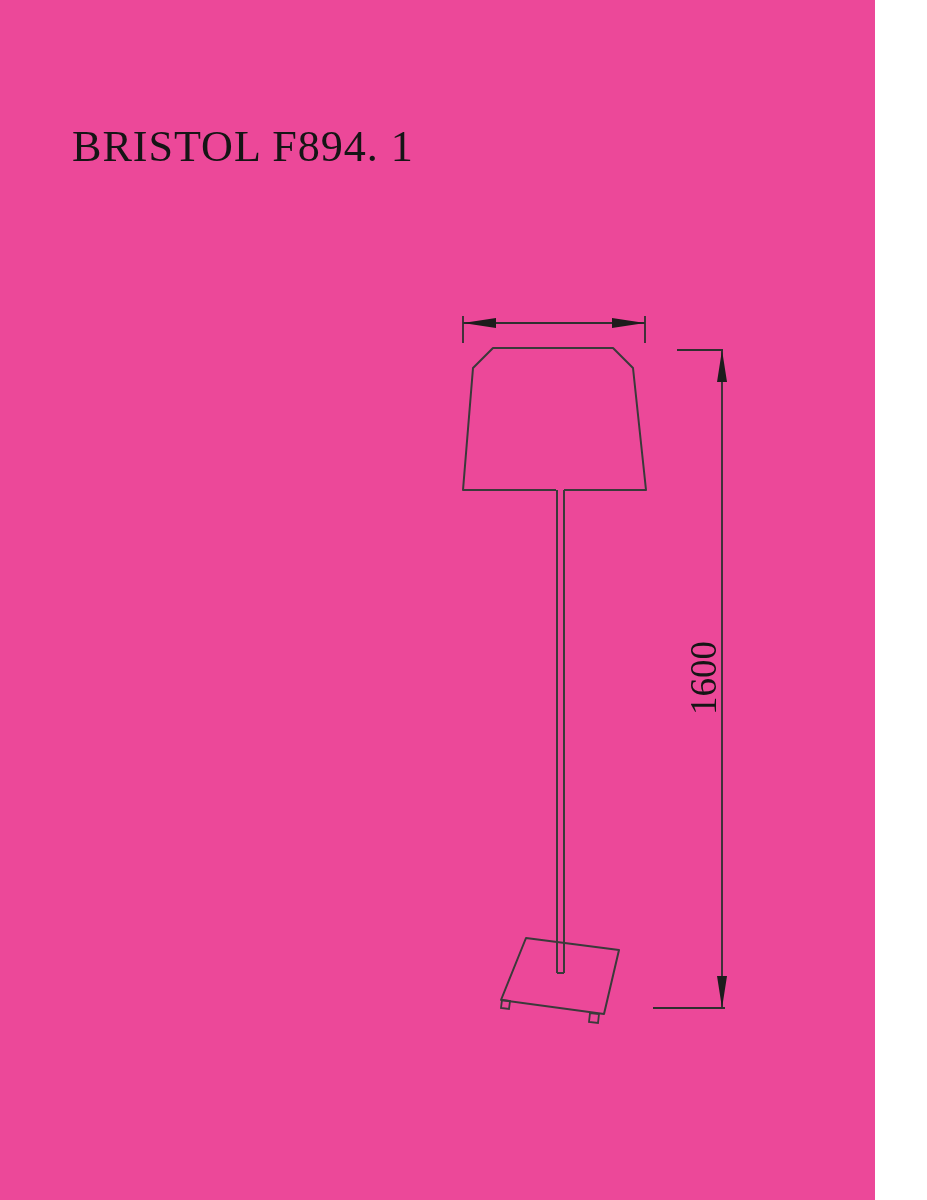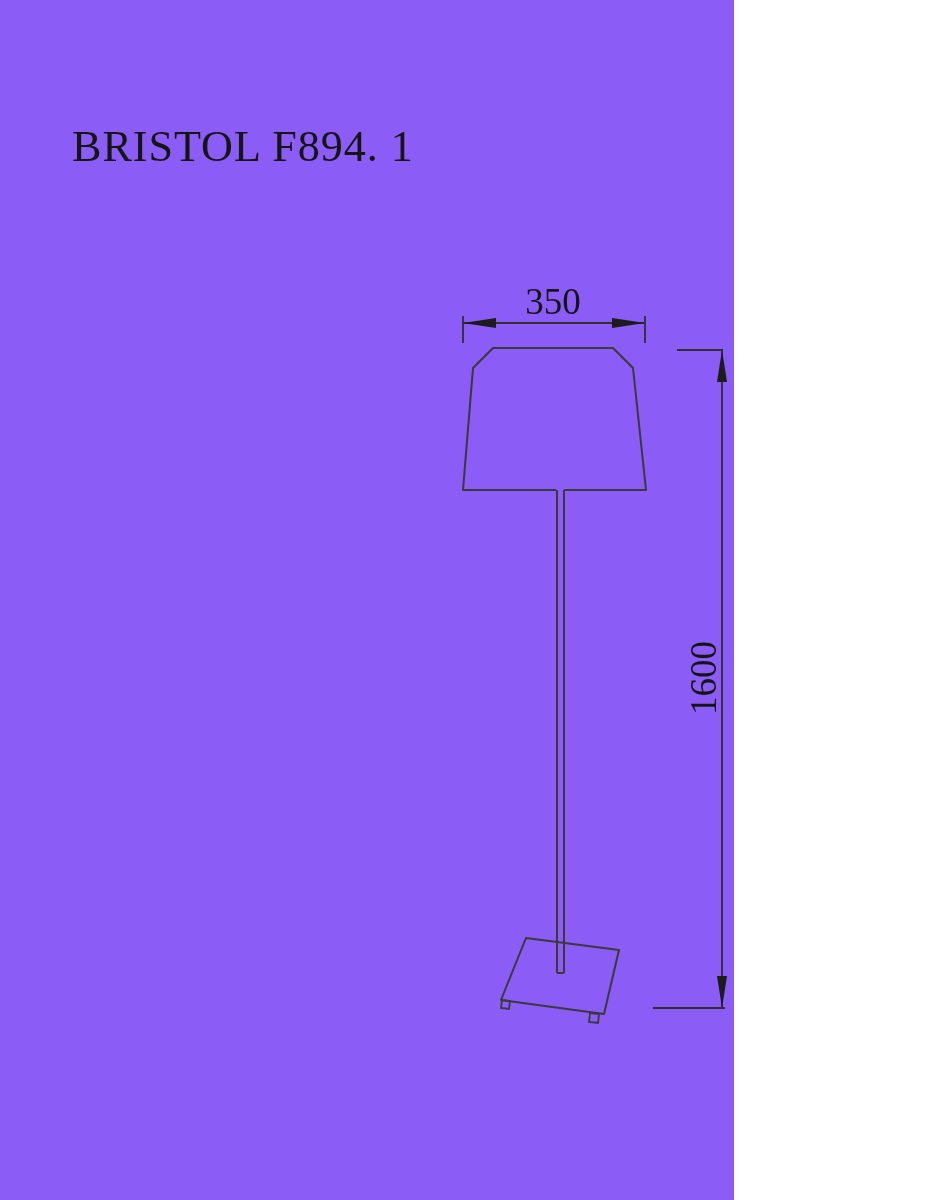--- a/index.html
+++ b/index.html
@@ -2,23 +2,23 @@
 <html><head>
 <meta charset="utf-8">
 <style>
   html, body {
     margin: 0;
     padding: 0;
     background: #ffffff;
   }
   #page {
     position: relative;
-    width: 734px;
+    width: 875px;
     height: 1200px;
-    background: #8b5cf6;
+    background: #ec4899;
     overflow: hidden;
     font-family: "Liberation Serif", serif;
   }
   #drawing-svg {
     position: absolute;
     left: 0;
     top: 0;
   }
   .title {
     position: absolute;
@@ -84,17 +84,16 @@
 
     <g>
       <line x1="722" y1="350" x2="722" y2="1008" stroke="#2f2f2f" stroke-width="1.8"></line>
       <line x1="677" y1="350" x2="723" y2="350" stroke="#2f2f2f" stroke-width="1.8"></line>
       <line x1="653" y1="1008" x2="725" y2="1008" stroke="#2f2f2f" stroke-width="1.8"></line>
       <polygon points="722,350 717,382 727,382" fill="#1c1c1c"></polygon>
       <polygon points="722,1008 717,976 727,976" fill="#1c1c1c"></polygon>
     </g>
   </svg>
 
-  <div class="dim-label width">350</div>
 
   <div class="dim-label height">1600</div>
 
 </div>
 
 </body></html>

